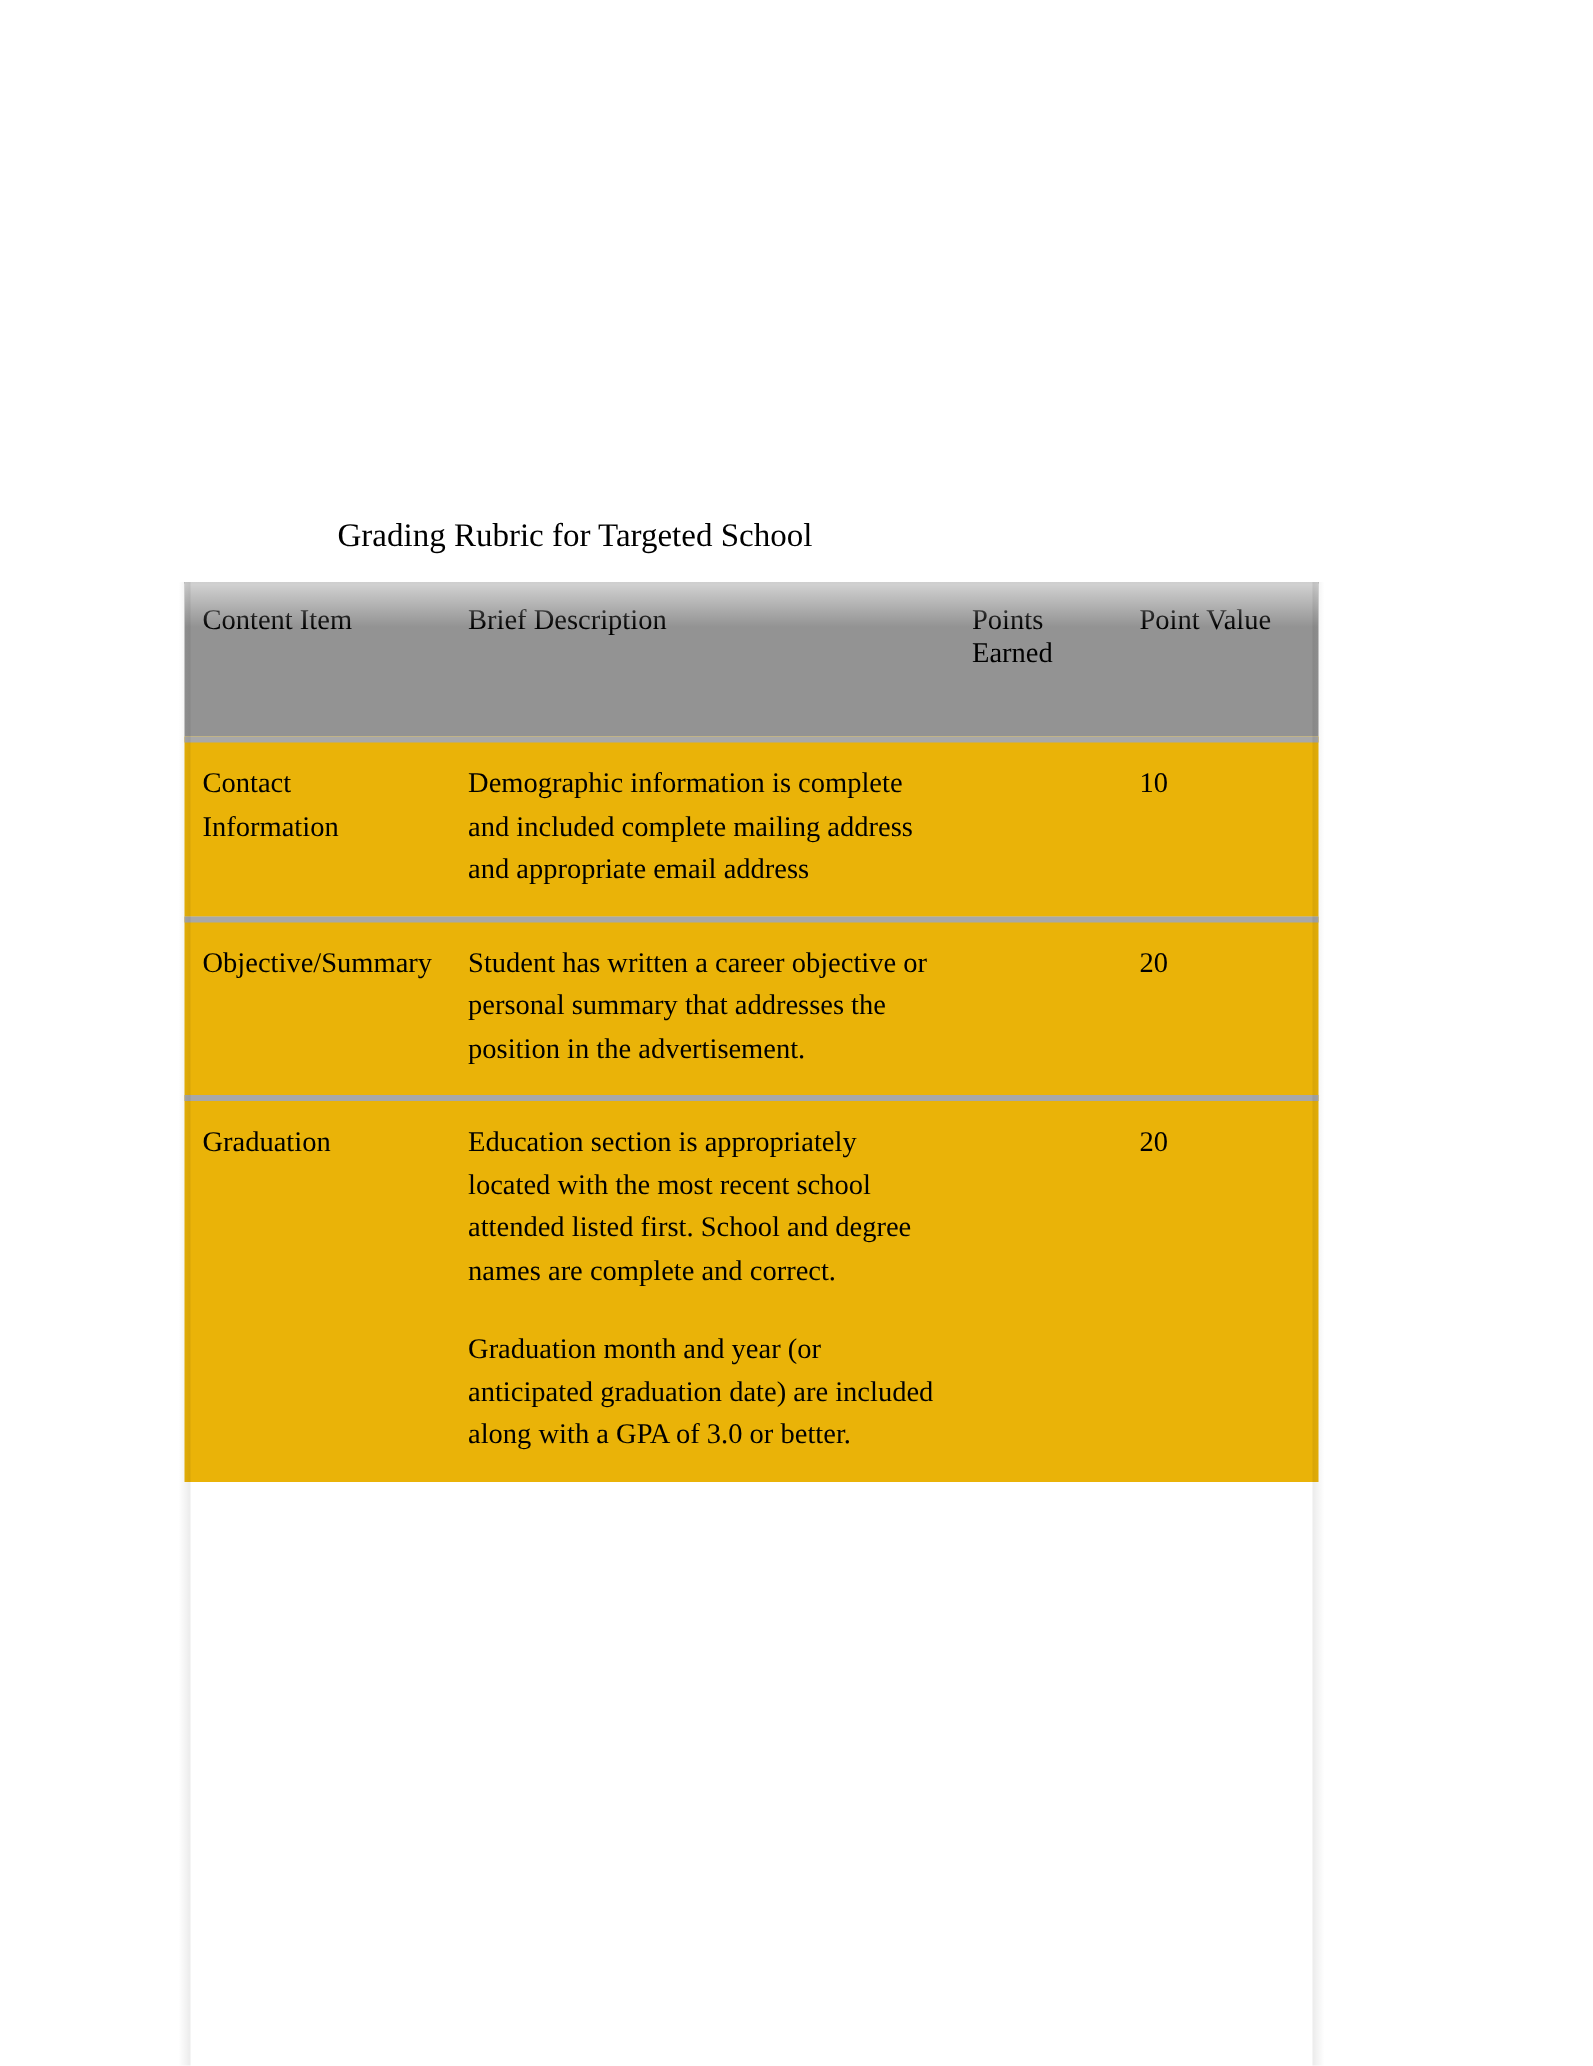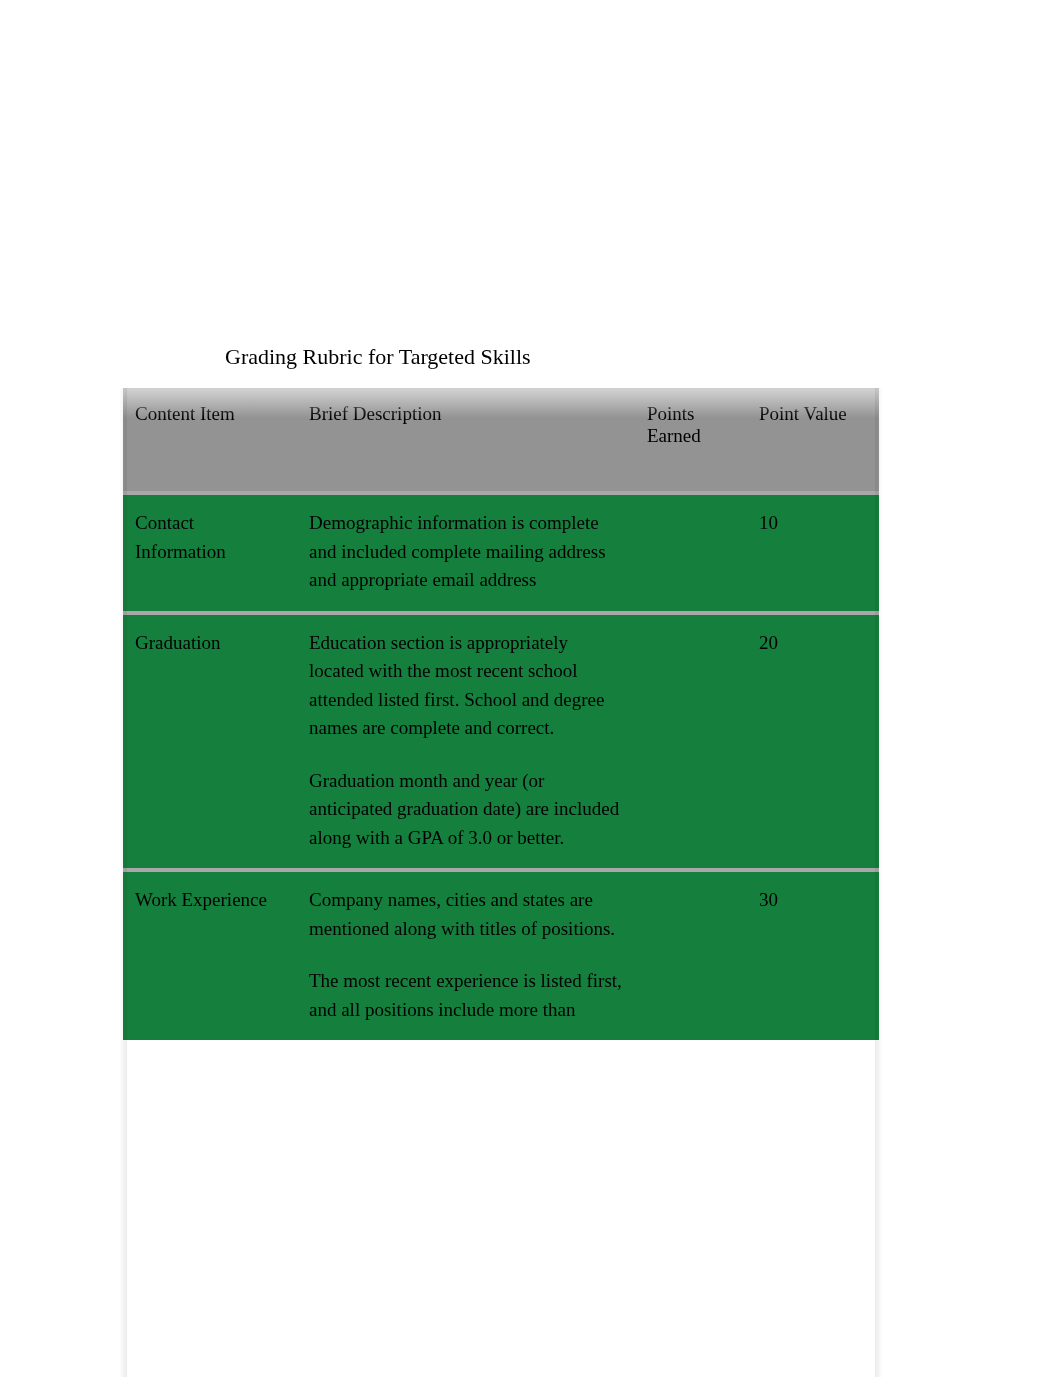--- a/index.html
+++ b/index.html
@@ -34,21 +34,21 @@
       background: #939393;
       color: #000000;
       text-align: left;
       vertical-align: top;
       font-weight: normal;
       font-size: 19px;
       padding: 14px 12px 44px 12px;
       border-top: 1px solid #888;
     }
     .table td {
-      background: #15803d;
+      background: #eab308;
       font-size: 19px;
       vertical-align: top;
       padding: 14px 12px 16px 12px;
       border-top: 4px solid #a8a8a8;
       line-height: 1.5;
     }
     .col-item {
       width: 174px;
     }
     .col-desc {
@@ -101,57 +101,56 @@
       left: 875px;
       width: 8px;
       bottom: 0;
       background: linear-gradient(to left, rgba(255,255,255,0), rgba(0,0,0,0.08));
       pointer-events: none;
     }
   </style>
 </head>
 <body>
 
-<div class="title">Grading Rubric for Targeted Skills</div>
+<div class="title">Grading Rubric for Targeted School</div>
 
 <table class="table">
   <thead>
     <tr>
       <th class="col-item">Content Item</th>
       <th class="col-desc">Brief Description</th>
       <th class="col-earned">Points Earned</th>
       <th class="col-value">Point Value</th>
     </tr>
   </thead>
   <tbody>
     <tr>
       <td class="col-item">Contact Information</td>
       <td class="col-desc">
         <div class="desc-para">Demographic information is complete and included complete mailing address and appropriate email address</div>
       </td>
       <td class="col-earned"></td>
       <td class="col-value cell-value">10</td>
     </tr>
     <tr>
+      <td class="col-item">Objective/Summary</td>
+      <td class="col-desc">
+        <div class="desc-para">Student has written a career objective or personal summary that addresses the position in the advertisement.</div>
+      </td>
+      <td class="col-earned"></td>
+      <td class="col-value cell-value">20</td>
+    </tr>
+    <tr>
       <td class="col-item">Graduation</td>
       <td class="col-desc">
         <div class="desc-para">Education section is appropriately located with the most recent school attended listed first. School and degree names are complete and correct.</div>
         <div class="desc-para">Graduation month and year (or anticipated graduation date) are included along with a GPA of 3.0 or better.</div>
       </td>
       <td class="col-earned"></td>
       <td class="col-value cell-value">20</td>
-    </tr>
-    <tr>
-      <td class="col-item">Work Experience</td>
-      <td class="col-desc">
-        <div class="desc-para">Company names, cities and states are mentioned along with titles of positions.</div>
-        <div class="desc-para">The most recent experience is listed first, and all positions include more than</div>
-      </td>
-      <td class="col-earned"></td>
-      <td class="col-value cell-value">30</td>
     </tr>
   </tbody>
 </table>
 
 <div class="fade-overlay fade-top"></div>
 <div class="fade-overlay fade-bottom"></div>
 <div class="side-shadow-left"></div>
 <div class="side-shadow-right"></div>
 
 </body></html>

